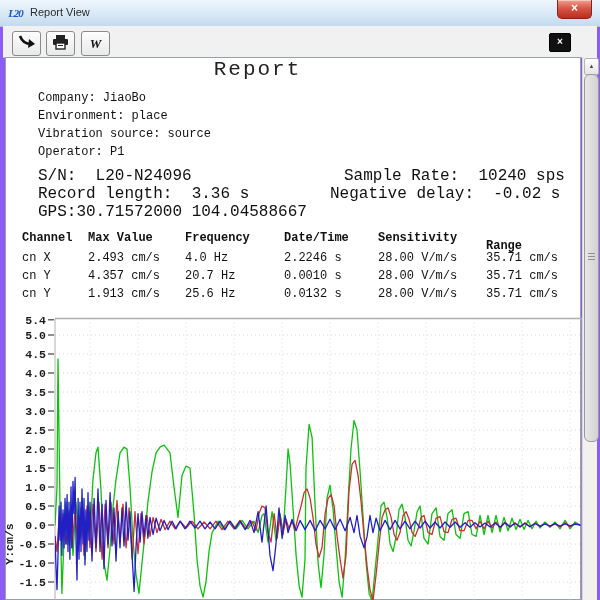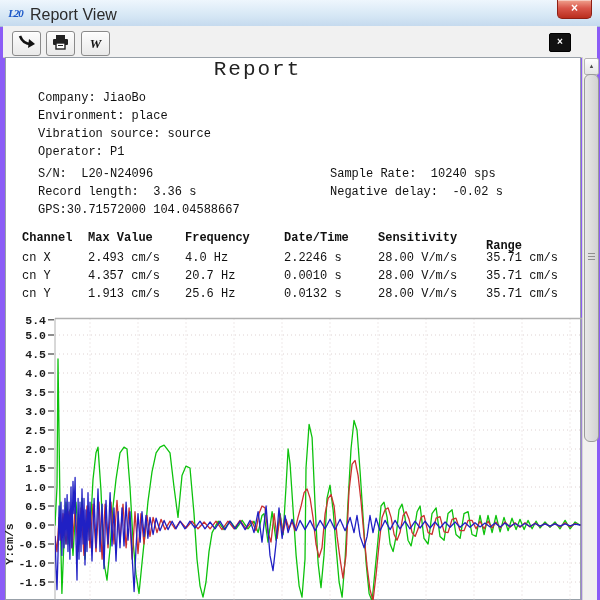--- a/index.html
+++ b/index.html
@@ -15,21 +15,21 @@
     background:linear-gradient(#eef6fd,#d6e7f5 60%,#c5daee);
     border-bottom:1px solid #a9c2da;
   }
   #app-icon{
     position:absolute;left:7px;top:5px;width:17px;height:16px;
     font:italic 700 11px "Liberation Serif","DejaVu Serif",serif;
     color:#1a57c8;line-height:16px;text-align:center;letter-spacing:-1px;
   }
   #window-title{
     position:absolute;left:30px;top:6px;
-    font-size:16px;color:#2b2b2b;
+    font-size:11px;color:#2b2b2b;
   }
   #titlebar-close{
     position:absolute;left:557px;top:0;width:33px;height:18px;
     background:linear-gradient(#f0a28e,#d9564a 45%,#b92d1d);
     border:1px solid #8e1f14;border-top:none;border-radius:0 0 5px 5px;
     color:#fff;font-size:12px;font-weight:700;text-align:center;line-height:16px;
     box-shadow:inset 0 1px 0 rgba(255,255,255,.45);cursor:pointer;
   }
   
   #toolbar{
@@ -59,21 +59,21 @@
   }
   .rpt{
     position:absolute;color:#111;white-space:pre;
     font-family:"Liberation Mono","DejaVu Sans Mono",monospace;
   }
   #report-heading{
     left:5px;top:58px;width:505px;text-align:center;
     font-size:21px;letter-spacing:2px;color:#222;
   }
   .info-line{font-size:12px;}
-  .meta-line{font-size:12px;text-align:center;}
+  .meta-line{font-size:16px;text-align:center;}
   .tbl-hdr{font-size:12px;font-weight:700;}
   .tbl-cell{font-size:12px;}
   
   .c0{left:22px;} .c1{left:88px;} .c2{left:185px;} .c3{left:284px;} .c4{left:378px;} .c5{left:486px;}
   
   #chart-svg{position:absolute;left:5px;top:310px;}
   
   #scrollbar{
     position:absolute;left:582px;top:57px;width:15px;height:543px;
     background:#f2f1f0;border-left:1px solid #d5d5d5;box-sizing:border-box;
@@ -132,21 +132,21 @@
   <div id="report-heading" class="rpt">Report</div>
 
   <div class="rpt info-line" style="left:38px;top:91px">Company: JiaoBo</div>
   <div class="rpt info-line" style="left:38px;top:127px">Vibration source: source</div>
   <div class="rpt info-line" style="left:38px;top:109px">Environment: place</div>
   <div class="rpt info-line" style="left:38px;top:145px">Operator: P1</div>
 
   <div class="rpt meta-line" style="left:38px;top:167px">S/N:  L20-N24096</div>
   <div class="rpt meta-line" style="left:38px;top:185px">Record length:  3.36 s</div>
   <div class="rpt meta-line" style="left:38px;top:203px">GPS:30.71572000 104.04588667</div>
-  <div class="rpt meta-line" style="left:330px;top:167px">Sample Rate:  10240 sps</div>
+  <div class="rpt meta-line" style="left:344px;top:167px">Sample Rate:  10240 sps</div>
   <div class="rpt meta-line" style="left:330px;top:185px">Negative delay:  -0.02 s</div>
 
   <div>
     <span class="rpt tbl-hdr c0" style="top:231px">Channel</span>
     <span class="rpt tbl-hdr c1" style="top:231px">Max Value</span>
     <span class="rpt tbl-hdr c2" style="top:231px">Frequency</span>
     <span class="rpt tbl-hdr c3" style="top:231px">Date/Time</span>
     <span class="rpt tbl-hdr c4" style="top:231px">Sensitivity</span>
     <span class="rpt tbl-hdr c5" style="top:239px">Range</span>
 

